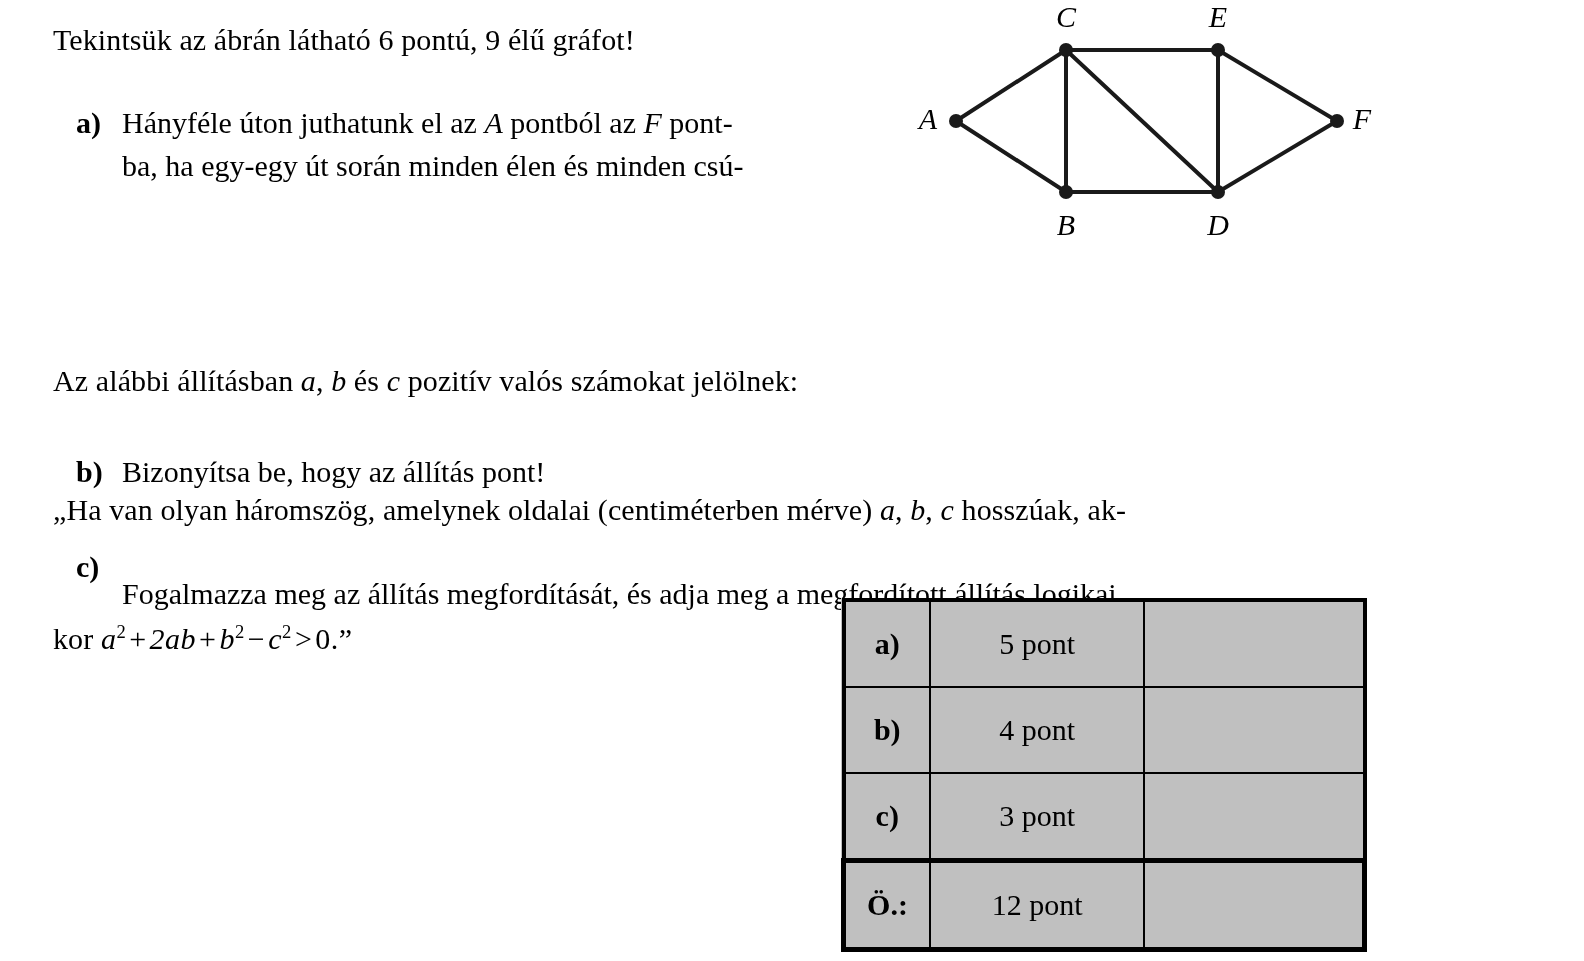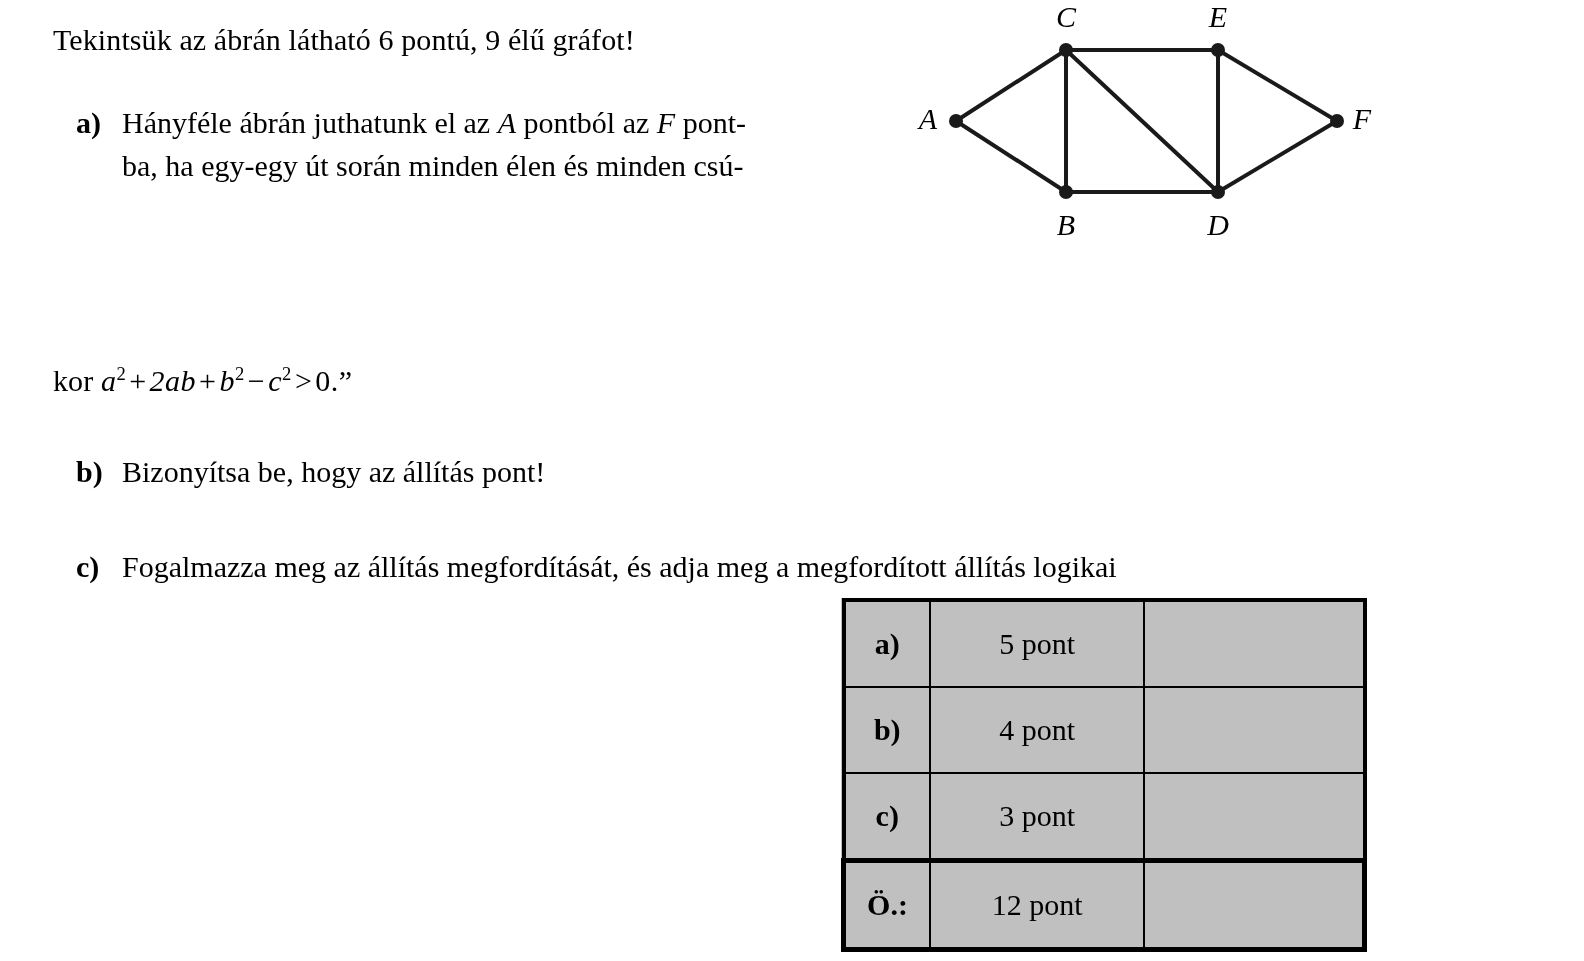--- a/index.html
+++ b/index.html
@@ -55,21 +55,21 @@
   .item-body {
     font-size: 30px;
     line-height: 43px;
   }
 
   .item-a { left: 76px; top: 101px; width: 830px; }
   .item-a .item-body { width: 790px; }
 
   .item-b { left: 76px; top: 450px; width: 830px; }
   .item-c { left: 76px; top: 545px; width: 1300px; }
-  .item-c .item-body { width: 1260px; }
+  .item-c .item-body { width: 1260px; margin-top: 27px; }
 
   
   .statement {
     left: 53px;
     top: 273px;
     width: 1320px;
   }
   .statement .line { display: block; }
   .formula {
     font-style: italic;
@@ -144,24 +144,26 @@
 </style>
 </head>
 <body>
 
 <div class="page">
 
   <div class="tblock intro">Tekintsük az ábrán látható 6 pontú, 9 élű gráfot!</div>
 
   <div class="item item-a">
     <span class="item-marker">a)</span>
-    <span class="item-body"><span>Hányféle ábrán juthatunk el az </span><span class="it">A</span><span> pontból az </span><span class="it">F</span><span> pont-</span><br><span>ba, ha egy-egy út során minden élen és minden csú-</span><br></span>
+    <span class="item-body"><span>Hányféle úton juthatunk el az </span><span class="it">A</span><span> pontból az </span><span class="it">F</span><span> pont-</span><br><span>ba, ha egy-egy út során minden élen és minden csú-</span><br></span>
   </div>
 
   <div class="tblock statement">
+    <span class="line"><span>Az alábbi állításban </span><span class="it">a</span><span>, </span><span class="it">b</span><span> és </span><span class="it">c</span><span> pozitív valós számokat jelölnek:</span></span>
+    <span class="line"><span>„Ha van olyan háromszög, amelynek oldalai (centiméterben mérve) </span><span class="it">a</span><span>, </span><span class="it">b</span><span>, </span><span class="it">c</span><span> hosszúak, ak-</span></span>
     <span class="line"><span>kor </span><span class="formula"><span>a</span><sup>2</sup><span class="op">+</span><span>2ab</span><span class="op">+</span><span>b</span><sup>2</sup><span class="op">−</span><span>c</span><sup>2</sup><span class="op">&gt;</span><span class="num">0</span><span class="num">.”</span></span></span>
   </div>
 
   <div class="item item-b">
     <span class="item-marker">b)</span>
     <span class="item-body">Bizonyítsa be, hogy az állítás pont!</span>
   </div>
 
   <div class="item item-c">
     <span class="item-marker">c)</span>

